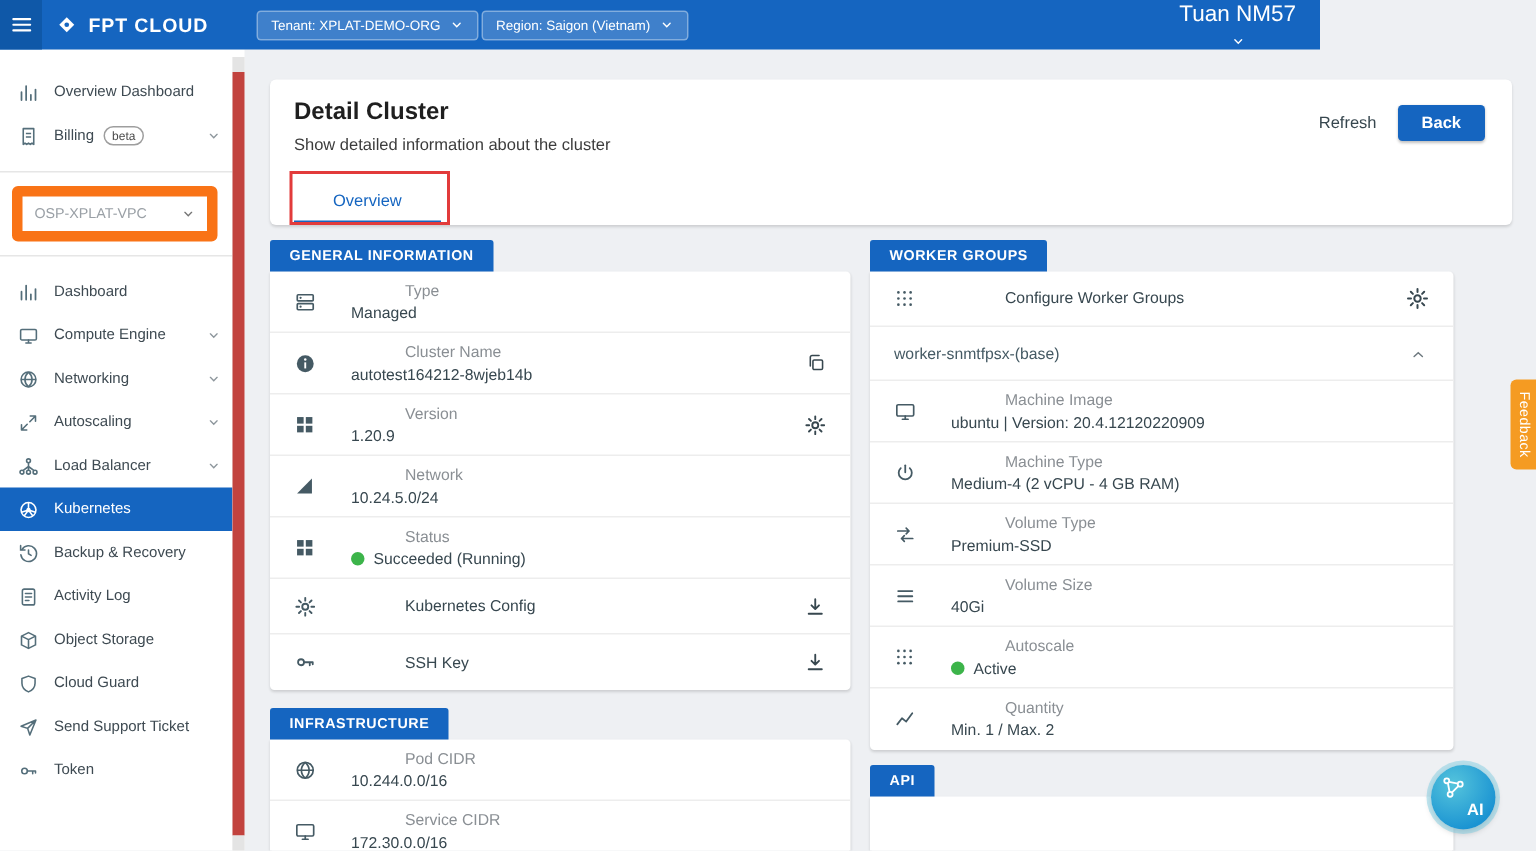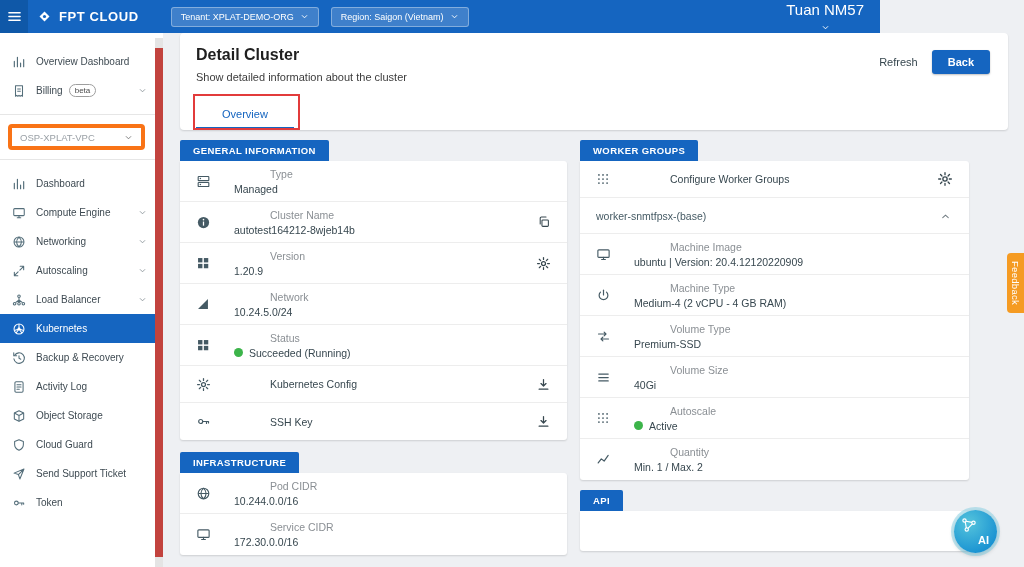--- a/index.html
+++ b/index.html
@@ -10,48 +10,48 @@
   
   .topbar { position:absolute; top:0; left:0; width:880px; height:33px;
             background:#1565c0; display:flex; align-items:center; z-index:30; }
   .hamburger { width:28px; height:33px; background:#0f58a8; display:flex;
                align-items:center; justify-content:center; cursor:pointer; color:#fff; }
   .logo { display:flex; align-items:center; gap:6px; margin-left:8px; color:#fff; }
   .logo-text { font-size:13px; font-weight:bold; letter-spacing:.6px; }
   .pill { display:flex; align-items:center; gap:6px; margin-left:32px; height:20px;
           padding:0 9px; background:rgba(255,255,255,.18); border:1px solid rgba(255,255,255,.35);
           border-radius:3px; color:#fff; font-size:9px; cursor:pointer; }
-  .pill + .pill { margin-left:12px; }
+  .pill + .pill { margin-left:2px; }
   .topbar-spacer { flex:1; }
   .user-menu { display:flex; align-items:center; gap:5px; color:#fff; font-size:15px;
                margin-right:16px; cursor:pointer;flex-direction:column; }
 
   
   .sidebar { position:absolute; top:33px; left:0; width:163px; bottom:0; background:#fff;
              padding:14px 8px 0 0; z-index:20; }
   .sb-item { display:flex; align-items:center; height:29px; padding:0 8px 0 12px;
              font-size:10px; color:#3e4a52; cursor:pointer; white-space:nowrap; }
   .sb-item .ic { width:24px; color:#546e7a; flex:0 0 24px; }
   .sb-item .chev { margin-left:auto; color:#8d969c; }
   .sb-item.active { background:#1565c0; color:#fff; }
   .sb-item.active .ic { color:#fff; }
   .beta-pill { margin-left:6px; font-size:8px; color:#4a4a4a; border:1px solid #9e9e9e;
                border-radius:8px; padding:0 5px; line-height:11px; }
   .sb-divider { height:1px; background:#e6e6e6; margin:9px 0; }
-  .vpc-select { margin:8px 10px 8px 8px; height:26px; border:4px solid #f97316; border-radius:4px;
+  .vpc-select { margin:8px 10px 8px 8px; height:37px; border:7px solid #f97316; border-radius:4px;
                 display:flex; align-items:center; padding:0 8px; font-size:9.5px; color:#9aa0a6;
                 cursor:pointer; }
   .vpc-select .chev { margin-left:auto; color:#757575; }
   .sb-scrollbar { position:absolute; top:5px; right:0; width:8px; bottom:0; background:#f1f1f1; }
   .sb-scrollbar .sb-btn { height:10px; background:#e4e4e4; }
   .sb-scrollbar .thumb { position:absolute; top:10px; bottom:10px; left:0; right:0; background:#c2433e; }
 
   
   .content { position:absolute; top:33px; left:163px; right:0; bottom:0; background:#eef0f3;
-             overflow:hidden; padding:0 16px 0 17px; }
+             overflow:hidden; padding:20px 16px 0 17px; }
   .page-card { position:relative; background:#fff; border-radius:4px; height:97px;
                box-shadow:0 1px 2px rgba(0,0,0,.14); display:flex; flex-direction:column; }
   .page-head { display:flex; align-items:flex-start; padding:13px 18px 0 16px; }
   .page-title { font-size:16px; font-weight:bold; color:#1f1f1f; }
   .page-subtitle { font-size:11px; color:#3c3c3c; margin-top:7px; }
   .page-actions { margin-left:auto; display:flex; align-items:center; margin-top:4px; }
   .refresh-btn { background:none; border:none; font-family:inherit; font-size:11px; color:#37474f;
                  margin-right:14px; cursor:pointer; }
   .back-btn { background:#1565c0; border:none; font-family:inherit; color:#fff; font-size:11px;
               font-weight:bold; padding:6px 16px; border-radius:3px; cursor:pointer;

